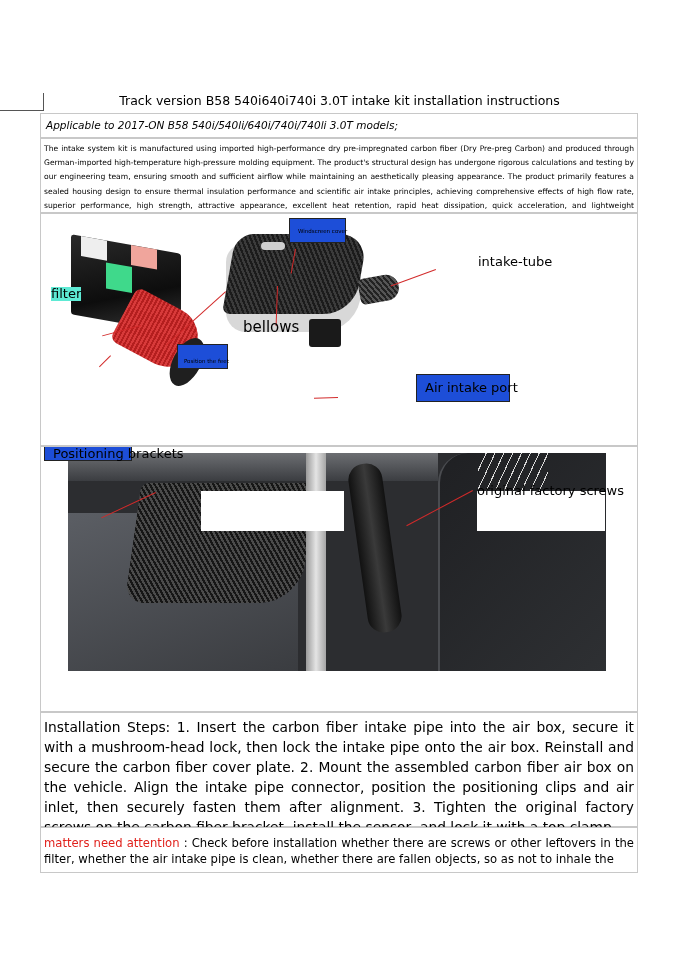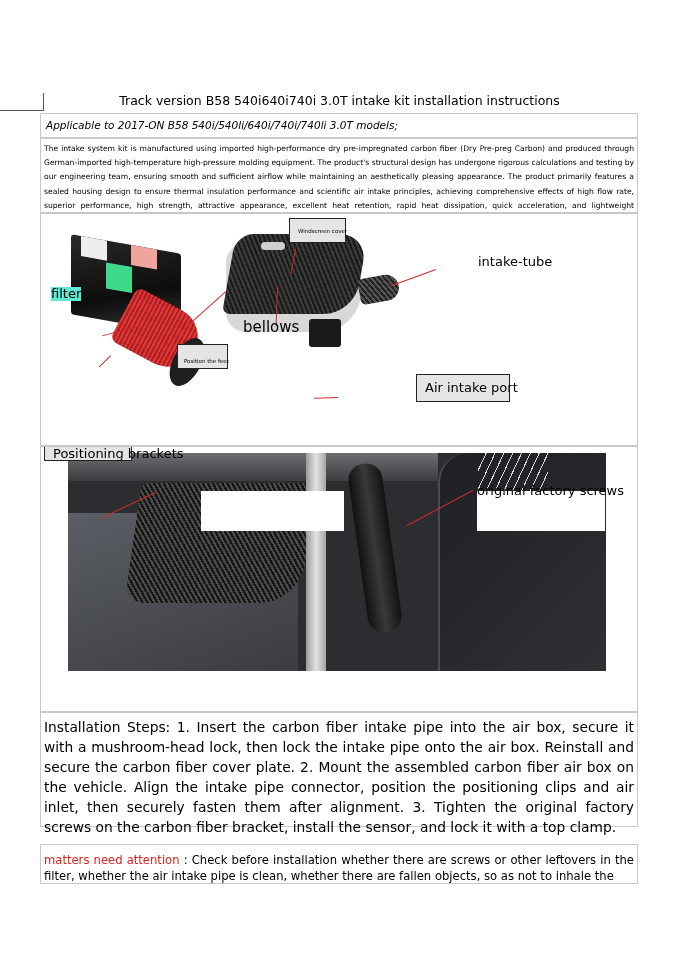--- a/index.html
+++ b/index.html
@@ -14,40 +14,40 @@
   .row-applicable { top: 113px; height: 25px; font-style: italic; }
   .row-applicable span { position: absolute; left: 5px; top: 5px; font-size: 10.5px; white-space: nowrap; }
 
   .row-desc { top: 138px; height: 75px; }
   .row-desc p { position: absolute; left: 3px; right: 3px; top: 3px; font-size: 7.6px; line-height: 14.2px; text-align: justify; text-align-last: justify; }
 
   .row-product { top: 213px; height: 233px; overflow: hidden; }
   .row-engine { top: 446px; height: 266px; overflow: hidden; }
   .row-steps { top: 712px; height: 115px; }
   .row-steps p { position: absolute; left: 3px; right: 3px; top: 4px; font-size: 13.8px; line-height: 20px; text-align: justify; }
-  .row-notes { top: 844px; height: 40px; }
+  .row-notes { top: 827px; height: 46px; }
   .row-notes p { position: absolute; left: 3px; right: 3px; top: 7px; font-size: 11.6px; line-height: 16px; text-align: justify; }
   .notes-label { color: #e0201b; }
 
   
   .filter-box { position: absolute; left: 30px; top: 30px; width: 110px; height: 80px; background: linear-gradient(160deg,#2a2a2a 0%,#0d0d0d 60%,#3a3a3a 100%); transform: skewY(10deg); border-radius: 3px; }
   .filter-box .blk-green { position: absolute; left: 35px; top: 22px; width: 26px; height: 26px; background: #3fd98b; }
   .filter-box .blk-pink { position: absolute; left: 60px; top: 0px; width: 26px; height: 20px; background: #f0a59c; }
   .filter-box .blk-white { position: absolute; left: 10px; top: 0px; width: 26px; height: 20px; background: #eeeeee; }
   .cone { position: absolute; left: 78px; top: 88px; width: 80px; height: 60px; background: repeating-linear-gradient(90deg,#d83a3a 0 2px,#b41e1e 2px 4px); border-radius: 10px 40px 40px 10px; transform: rotate(28deg); }
   .cone-cap { position: absolute; left: 132px; top: 122px; width: 28px; height: 52px; background: #1f1f1f; border-radius: 50%; transform: rotate(28deg); }
 
   .airbox { position: absolute; left: 185px; top: 30px; width: 135px; height: 88px; background: #d8d8d8; border-radius: 18px 30px 40px 20px; }
   .airbox-lid { position: absolute; left: 188px; top: 20px; width: 132px; height: 80px; background: repeating-linear-gradient(60deg,#3b3b3b 0 2px,#1b1b1b 2px 4px); border-radius: 18px 28px 30px 8px; transform: skewX(-10deg); }
   .airbox-slot { position: absolute; left: 220px; top: 28px; width: 24px; height: 8px; background: #cfcfcf; border-radius: 6px; }
   .intake-tube { position: absolute; left: 318px; top: 62px; width: 40px; height: 26px; background: repeating-linear-gradient(60deg,#555 0 2px,#222 2px 4px); border-radius: 6px 14px 14px 6px; transform: rotate(-10deg); }
   .airbox-foot { position: absolute; left: 268px; top: 105px; width: 32px; height: 28px; background: #1a1a1a; border-radius: 3px; }
 
   .callout { position: absolute; font-size: 13px; line-height: 14px; white-space: nowrap; }
-  .callout.boxed { border: 1px solid #222; background: #e5e5e5; text-align: center; }
+  .callout.boxed { border: 1px solid #222; background: #1d4ed8; text-align: center; }
   .callout.small { font-size: 5.5px; }
 
   .arrow { position: absolute; height: 1px; background: #d22a2a; transform-origin: 0 0; }
 
   
   .engine { position: absolute; left: 27px; top: 6px; width: 538px; height: 218px; background: #2c2d30; overflow: hidden; }
   .eng-panel-left { position: absolute; left: 0; top: 60px; width: 230px; height: 160px; background: linear-gradient(160deg,#5b5e64,#3a3c40); }
   .eng-carbon { position: absolute; left: 65px; top: 30px; width: 175px; height: 120px; background: repeating-linear-gradient(55deg,#4b4b4b 0 2px,#161616 2px 4px); border-radius: 8px 10px 40px 20px; transform: skewX(-8deg); }
   .eng-strut { position: absolute; left: 238px; top: 0; width: 20px; height: 218px; background: linear-gradient(90deg,#9a9a9a,#e4e4e4,#a5a5a5); }
   .eng-hose { position: absolute; left: 290px; top: 10px; width: 34px; height: 170px; background: linear-gradient(90deg,#111,#3a3a3a,#111); border-radius: 16px; transform: rotate(-8deg); }

